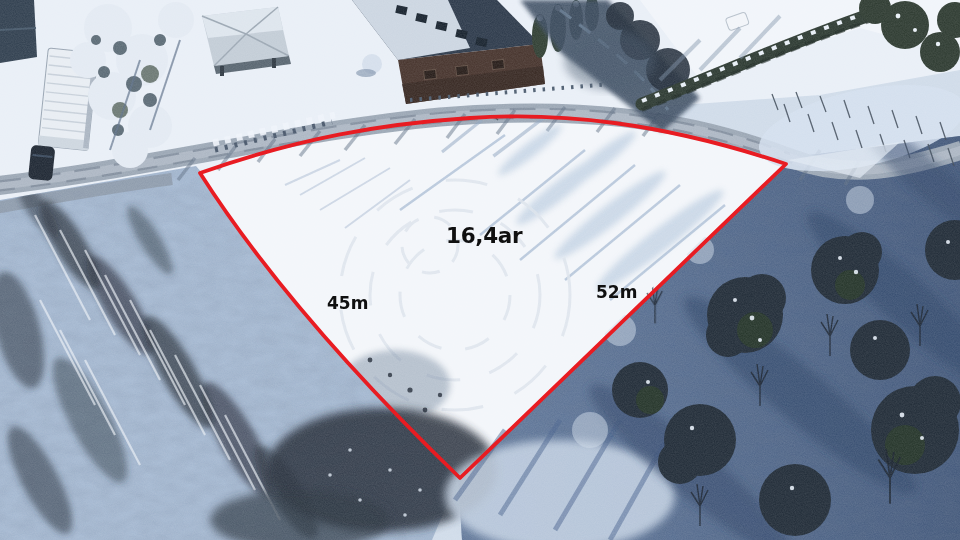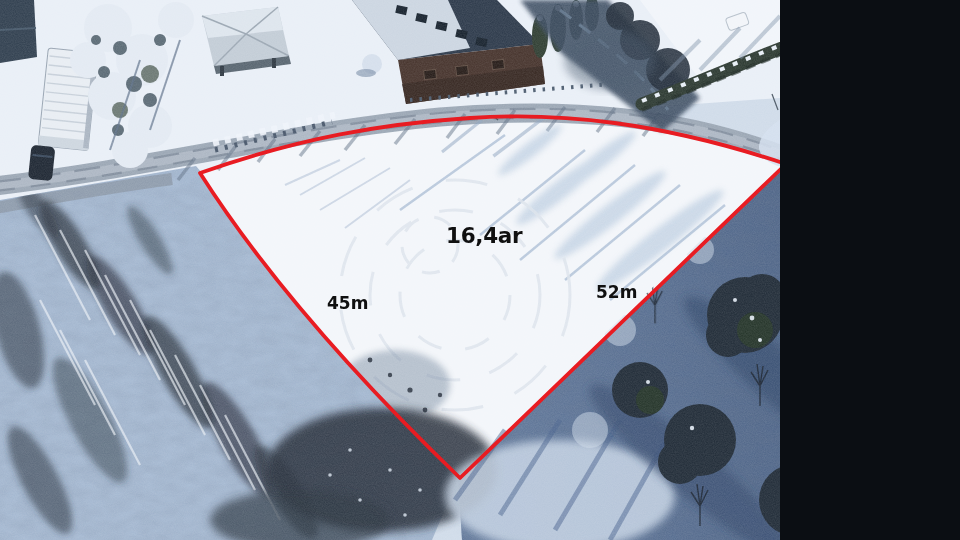--- a/index.html
+++ b/index.html
@@ -1,16 +1,16 @@
 <!DOCTYPE html>
 <html><head>
 <meta charset="utf-8">
 <style>
   html,body{margin:0;padding:0;background:#0b0e13;}
-  .stage{position:relative;width:780px;height:540px;overflow:hidden;
+  .stage{position:relative;width:960px;height:540px;overflow:hidden;
          font-family:"DejaVu Sans","Liberation Sans",sans-serif;}
   .stage svg{display:block;width:960px;height:540px;}
   text{font-family:"DejaVu Sans","Liberation Sans",sans-serif;font-weight:bold;}
 </style>
 </head>
 <body>
 
 <div class="stage">
 <svg viewBox="0 0 960 540" xmlns="http://www.w3.org/2000/svg">
   <defs>

